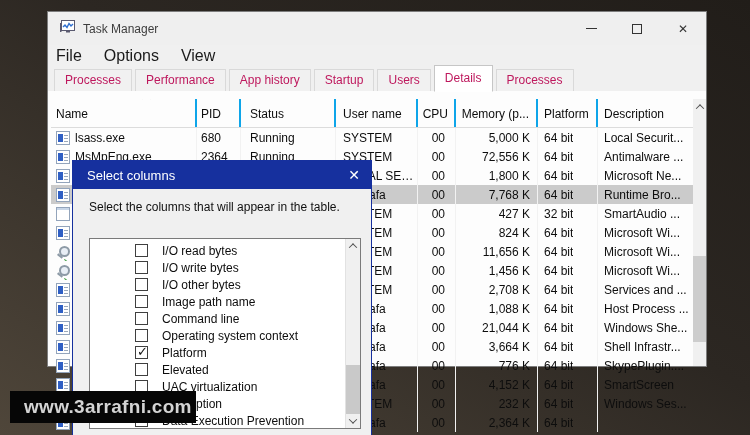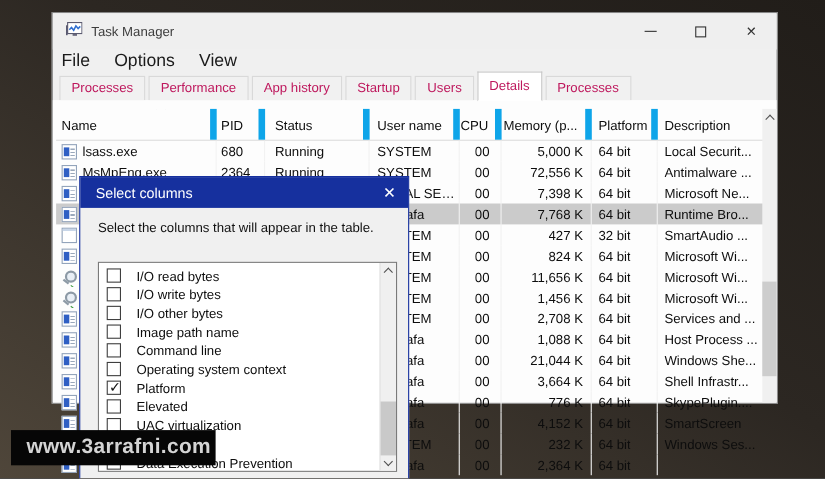--- a/index.html
+++ b/index.html
@@ -28,21 +28,21 @@
 
   .tabbar{position:absolute;left:0;top:53px;width:100%;height:27px;display:flex;align-items:flex-end;padding-left:6px;}
   .tab{height:23px;line-height:21px;padding:0 10px;font-size:12px;color:#be185d;
     background:#f1f1f1;border:1px solid #d9d9d9;margin-right:3px;white-space:nowrap;}
   .tab.active{height:27px;line-height:25px;background:#ffffff;border-color:#c6c6c6;border-bottom-color:#fff;z-index:2;}
 
   .content{position:absolute;left:0;top:79px;right:0;bottom:0;background:#fdfdfd;}
 
   .thead{position:absolute;left:3px;top:8px;width:644px;height:29px;display:flex;border-bottom:1px solid #dcdcdc;}
   .th{position:relative;display:flex;align-items:flex-end;padding-bottom:6px;font-size:12px;color:#0d0d0d;
-    border-right:6px solid #0ea5e9;white-space:nowrap;overflow:hidden;}
+    border-right:2px solid #0ea5e9;white-space:nowrap;overflow:hidden;}
   .sort-chevron{position:absolute;left:92px;top:-4px;width:7px;height:7px;
     border-left:1px solid #8a8a8a;border-top:1px solid #8a8a8a;transform:rotate(45deg);}
 
   .rows{position:absolute;left:3px;top:37px;width:644px;}
   .row{display:flex;height:19px;align-items:stretch;font-size:12px;color:#0d0d0d;background:transparent;}
   .row.selected{background:#cbcbcb;}
   .cell{display:flex;align-items:center;overflow:hidden;white-space:nowrap;border-right:1px solid #f2f2f2;}
   .cell span{overflow:hidden;text-overflow:ellipsis;white-space:nowrap;}
 
   .c-name{width:146px;padding-left:5px;}
@@ -76,21 +76,21 @@
 
   
   .dialog{position:absolute;left:72px;top:160px;width:300px;height:300px;background:#f0f0f0;
     border:1px solid #16309e;z-index:5;}
   .dialog-titlebar{height:28px;background:#16309e;color:#fff;display:flex;align-items:center;
     padding:0 11px 0 14px;font-size:13px;}
   .dialog-title{flex:1;}
   .dialog-close{font-size:14px;line-height:1;color:#fff;}
   .dialog-instruction{margin:11px 16px 0 16px;font-size:12px;color:#101010;}
   .listbox{position:absolute;left:16px;top:77px;width:272px;height:191px;background:#fff;
-    border:1px solid #7a7a7a;overflow:hidden;}
+    border:1px solid #7a7a7a;overflow:hidden;padding-left:38px;}
   .list-items{padding-top:3px;}
   .li{display:flex;align-items:center;height:17px;padding-left:7px;}
   .cb{width:13px;height:13px;border:1px solid #3f3f3f;background:#fff;flex:none;margin-right:14px;position:relative;}
   .cb.checked::after{content:"\2713";position:absolute;left:1px;top:-3px;font-size:13px;color:#111;}
   .li-label{font-size:12px;color:#0d0d0d;white-space:nowrap;}
   .list-scroll{position:absolute;right:0;top:0;bottom:0;width:15px;background:#f0f0f0;border-left:1px solid #e2e2e2;}
   .ls-arrow{height:14px;display:flex;align-items:center;justify-content:center;}
   .ls-arrow.bottom{position:absolute;bottom:0;left:0;right:0;}
   .chev-down{width:6px;height:6px;border-right:1px solid #505050;border-bottom:1px solid #505050;transform:rotate(45deg) translate(-1px,-1px);}
   .ls-thumb{position:absolute;left:0;top:126px;width:100%;height:49px;background:#c9c9c9;}
@@ -223,21 +223,21 @@
             <div class="cell c-status">
               <span></span>
             </div>
             <div class="cell c-user">
               <span>LOCAL SERVICE</span>
             </div>
             <div class="cell c-cpu">
               <span>00</span>
             </div>
             <div class="cell c-mem">
-              <span>7,398 K</span>
+              <span>1,800 K</span>
             </div>
             <div class="cell c-plat">
               <span>64 bit</span>
             </div>
             <div class="cell c-desc">
               <span>Microsoft Ne...</span>
             </div>
           </div>
           <div class="row selected">
             <div class="cell c-name">

